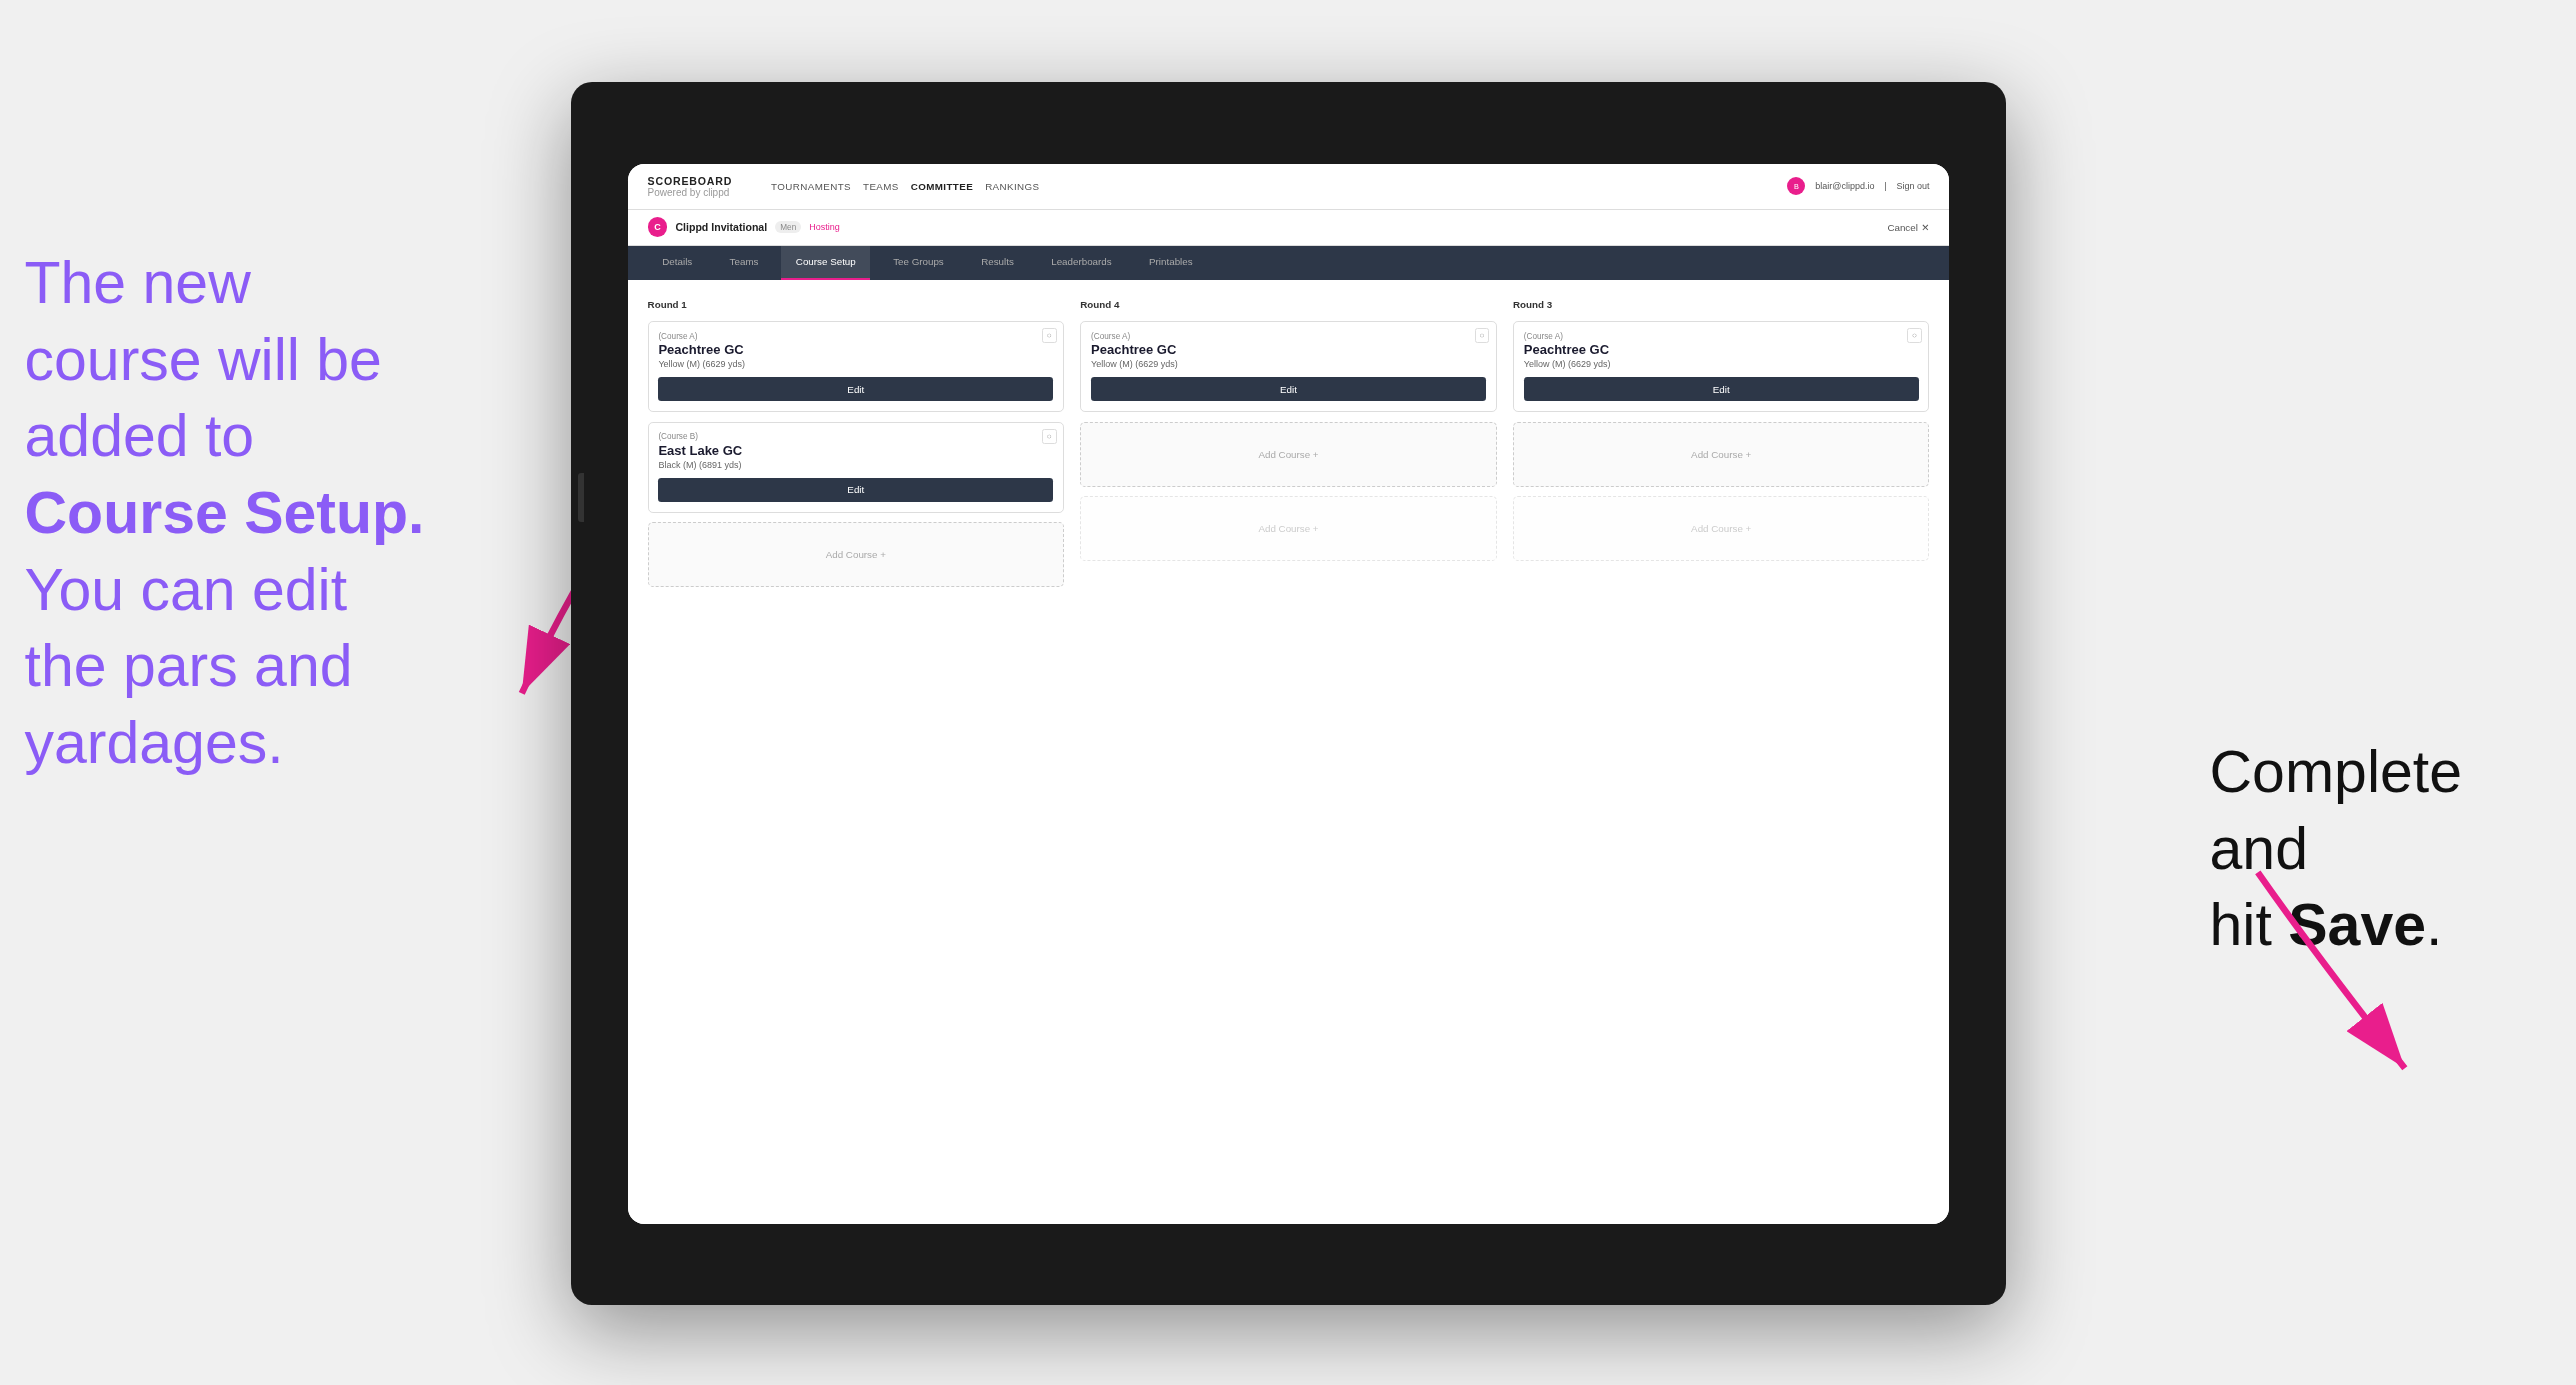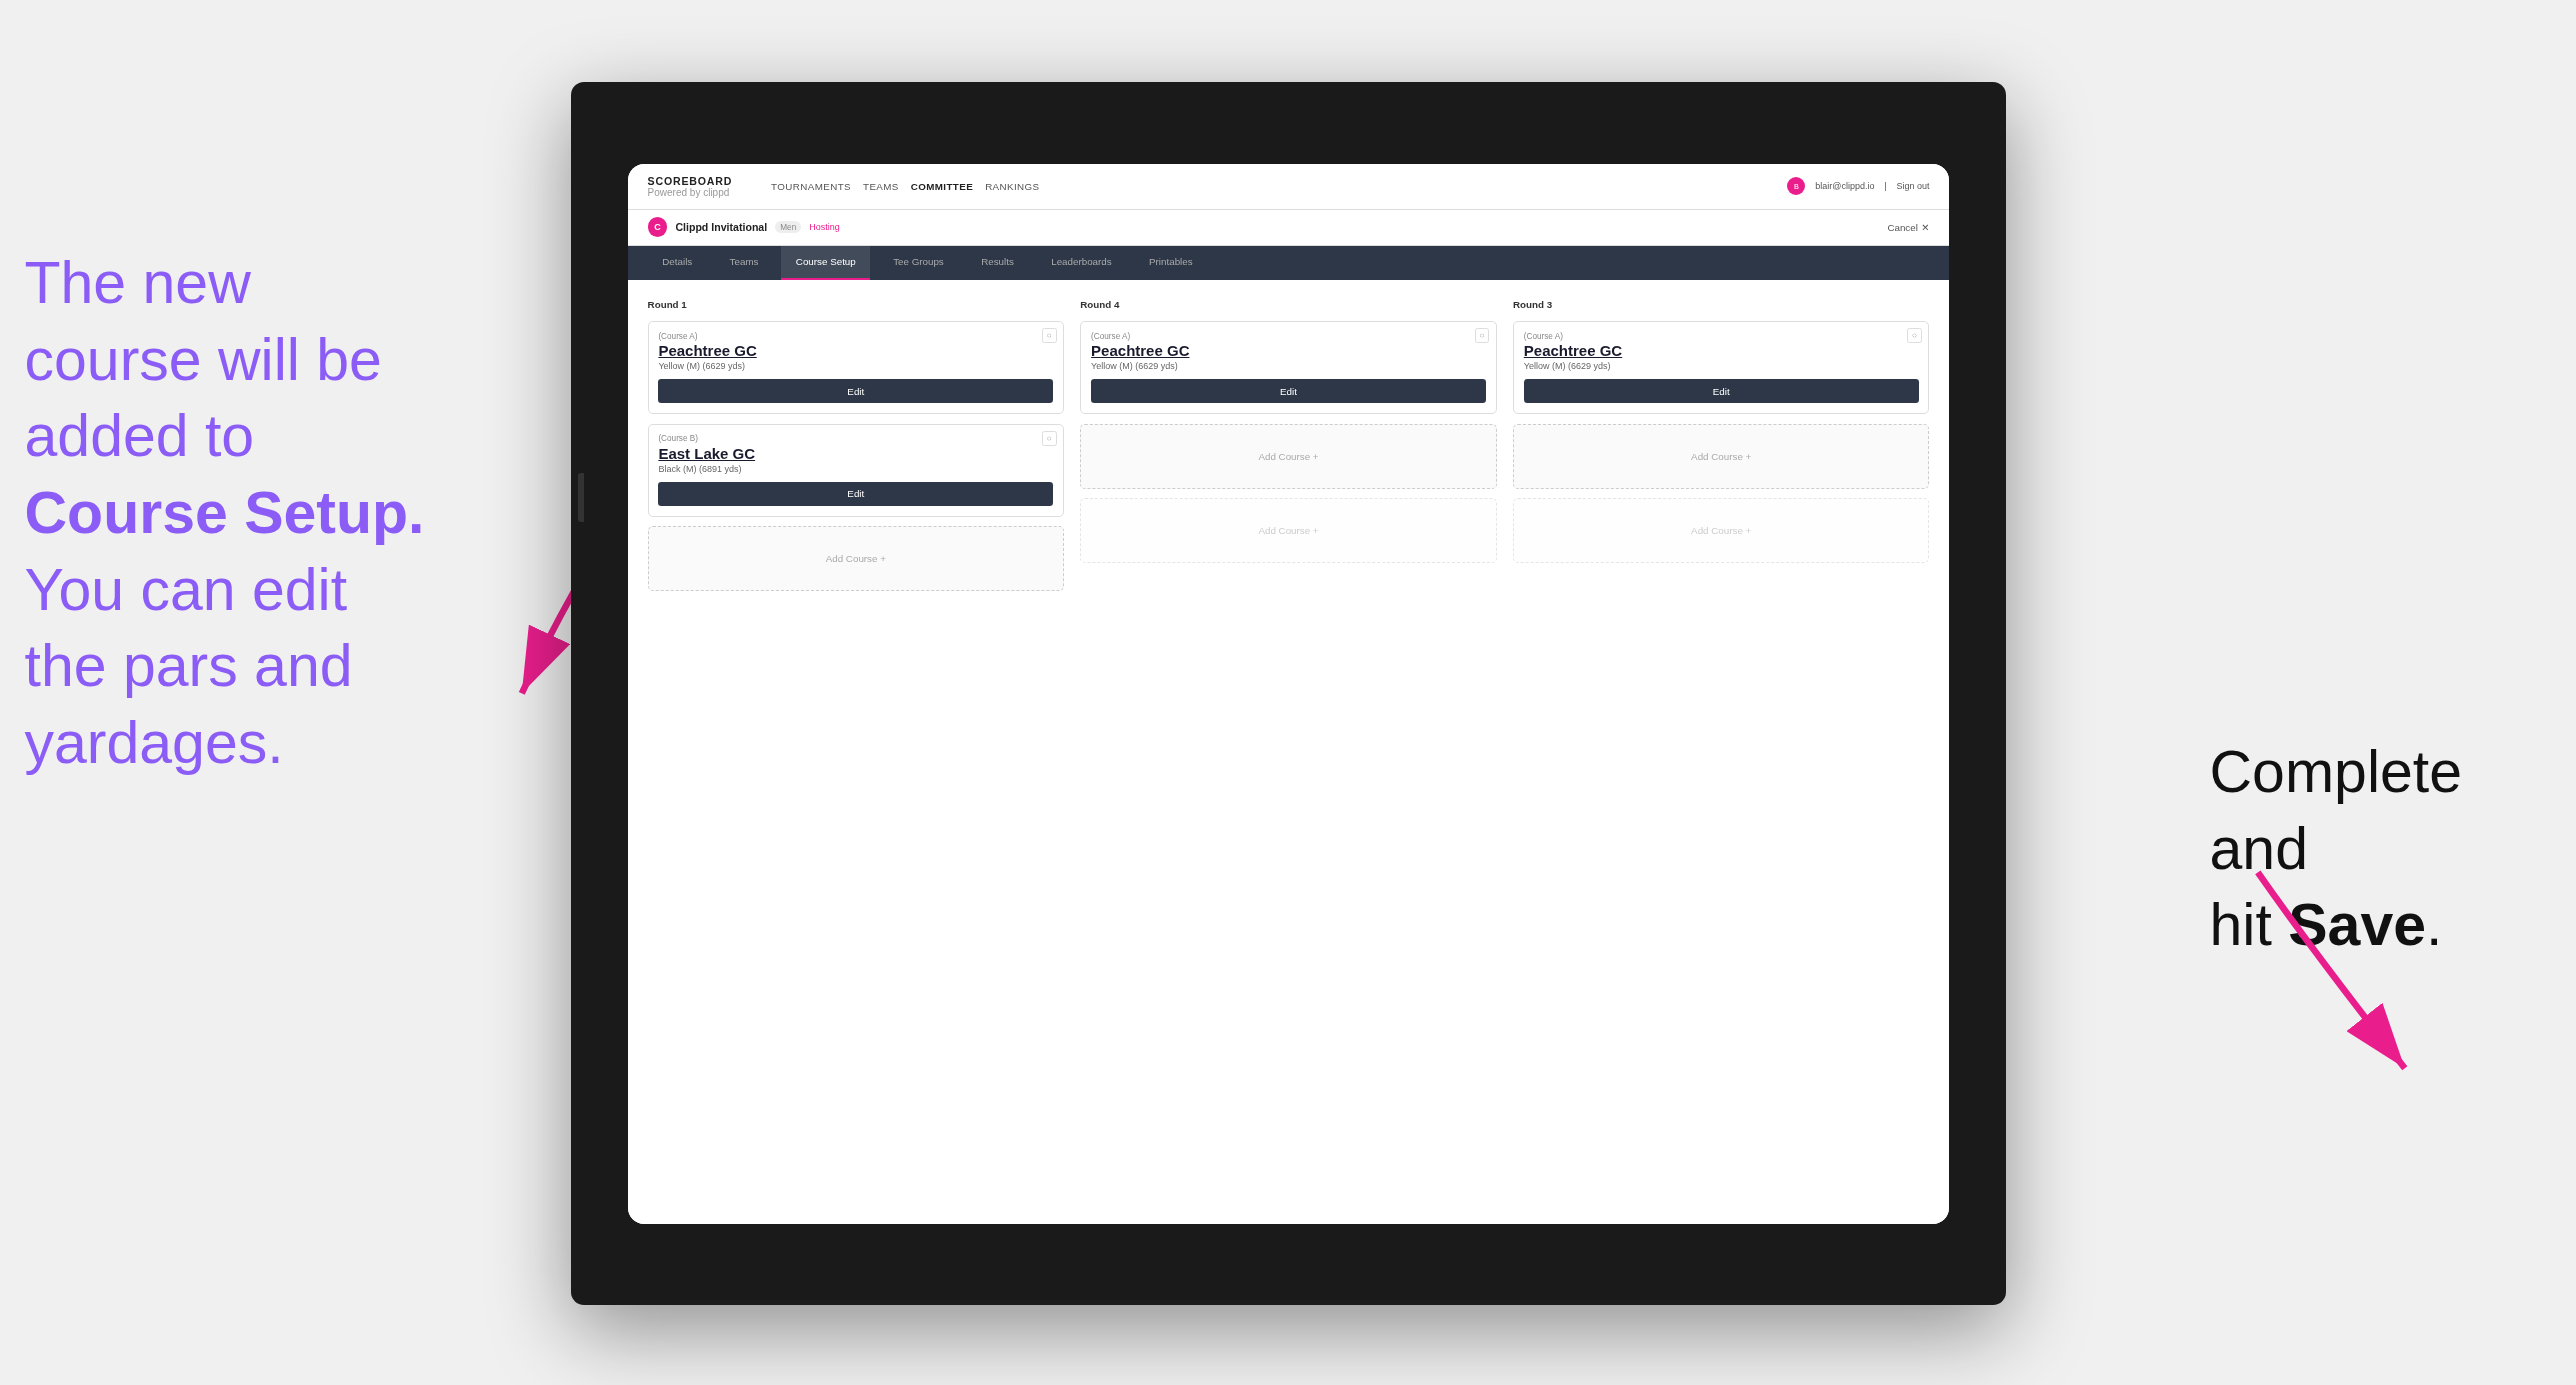--- a/index.html
+++ b/index.html
@@ -38,21 +38,21 @@
     .annotation-right strong { font-weight: 900; }
 
     
     .tablet-shell {
       position: absolute;
       left: 571px;
       top: 82px;
       width: 1435px;
       height: 1223px;
       background: #1a1a1a;
-      border-radius: 13px;
+      border-radius: 21px;
       box-shadow: 0 24.5px 82px rgba(0,0,0,0.4);
       display: flex;
       align-items: center;
       justify-content: center;
     }
 
     .tablet-screen {
       width: 1321px;
       height: 1060px;
       background: #f4f4f4;
@@ -242,25 +242,24 @@
       position: relative;
     }
 
     .course-label {
       font-size: 8.2px;
       color: #888;
       margin-bottom: 1.6px;
     }
 
     .course-name {
-      font-size: 15px;
+      font-size: 13px;
       font-weight: 700;
       color: #1a1a2e;
       margin-bottom: 1.6px;
-      text-decoration: underline;
     }
 
     .course-details {
       font-size: 9px;
       color: #666;
       margin-bottom: 8.2px;
     }
 
     .edit-btn {
       width: 100%;

